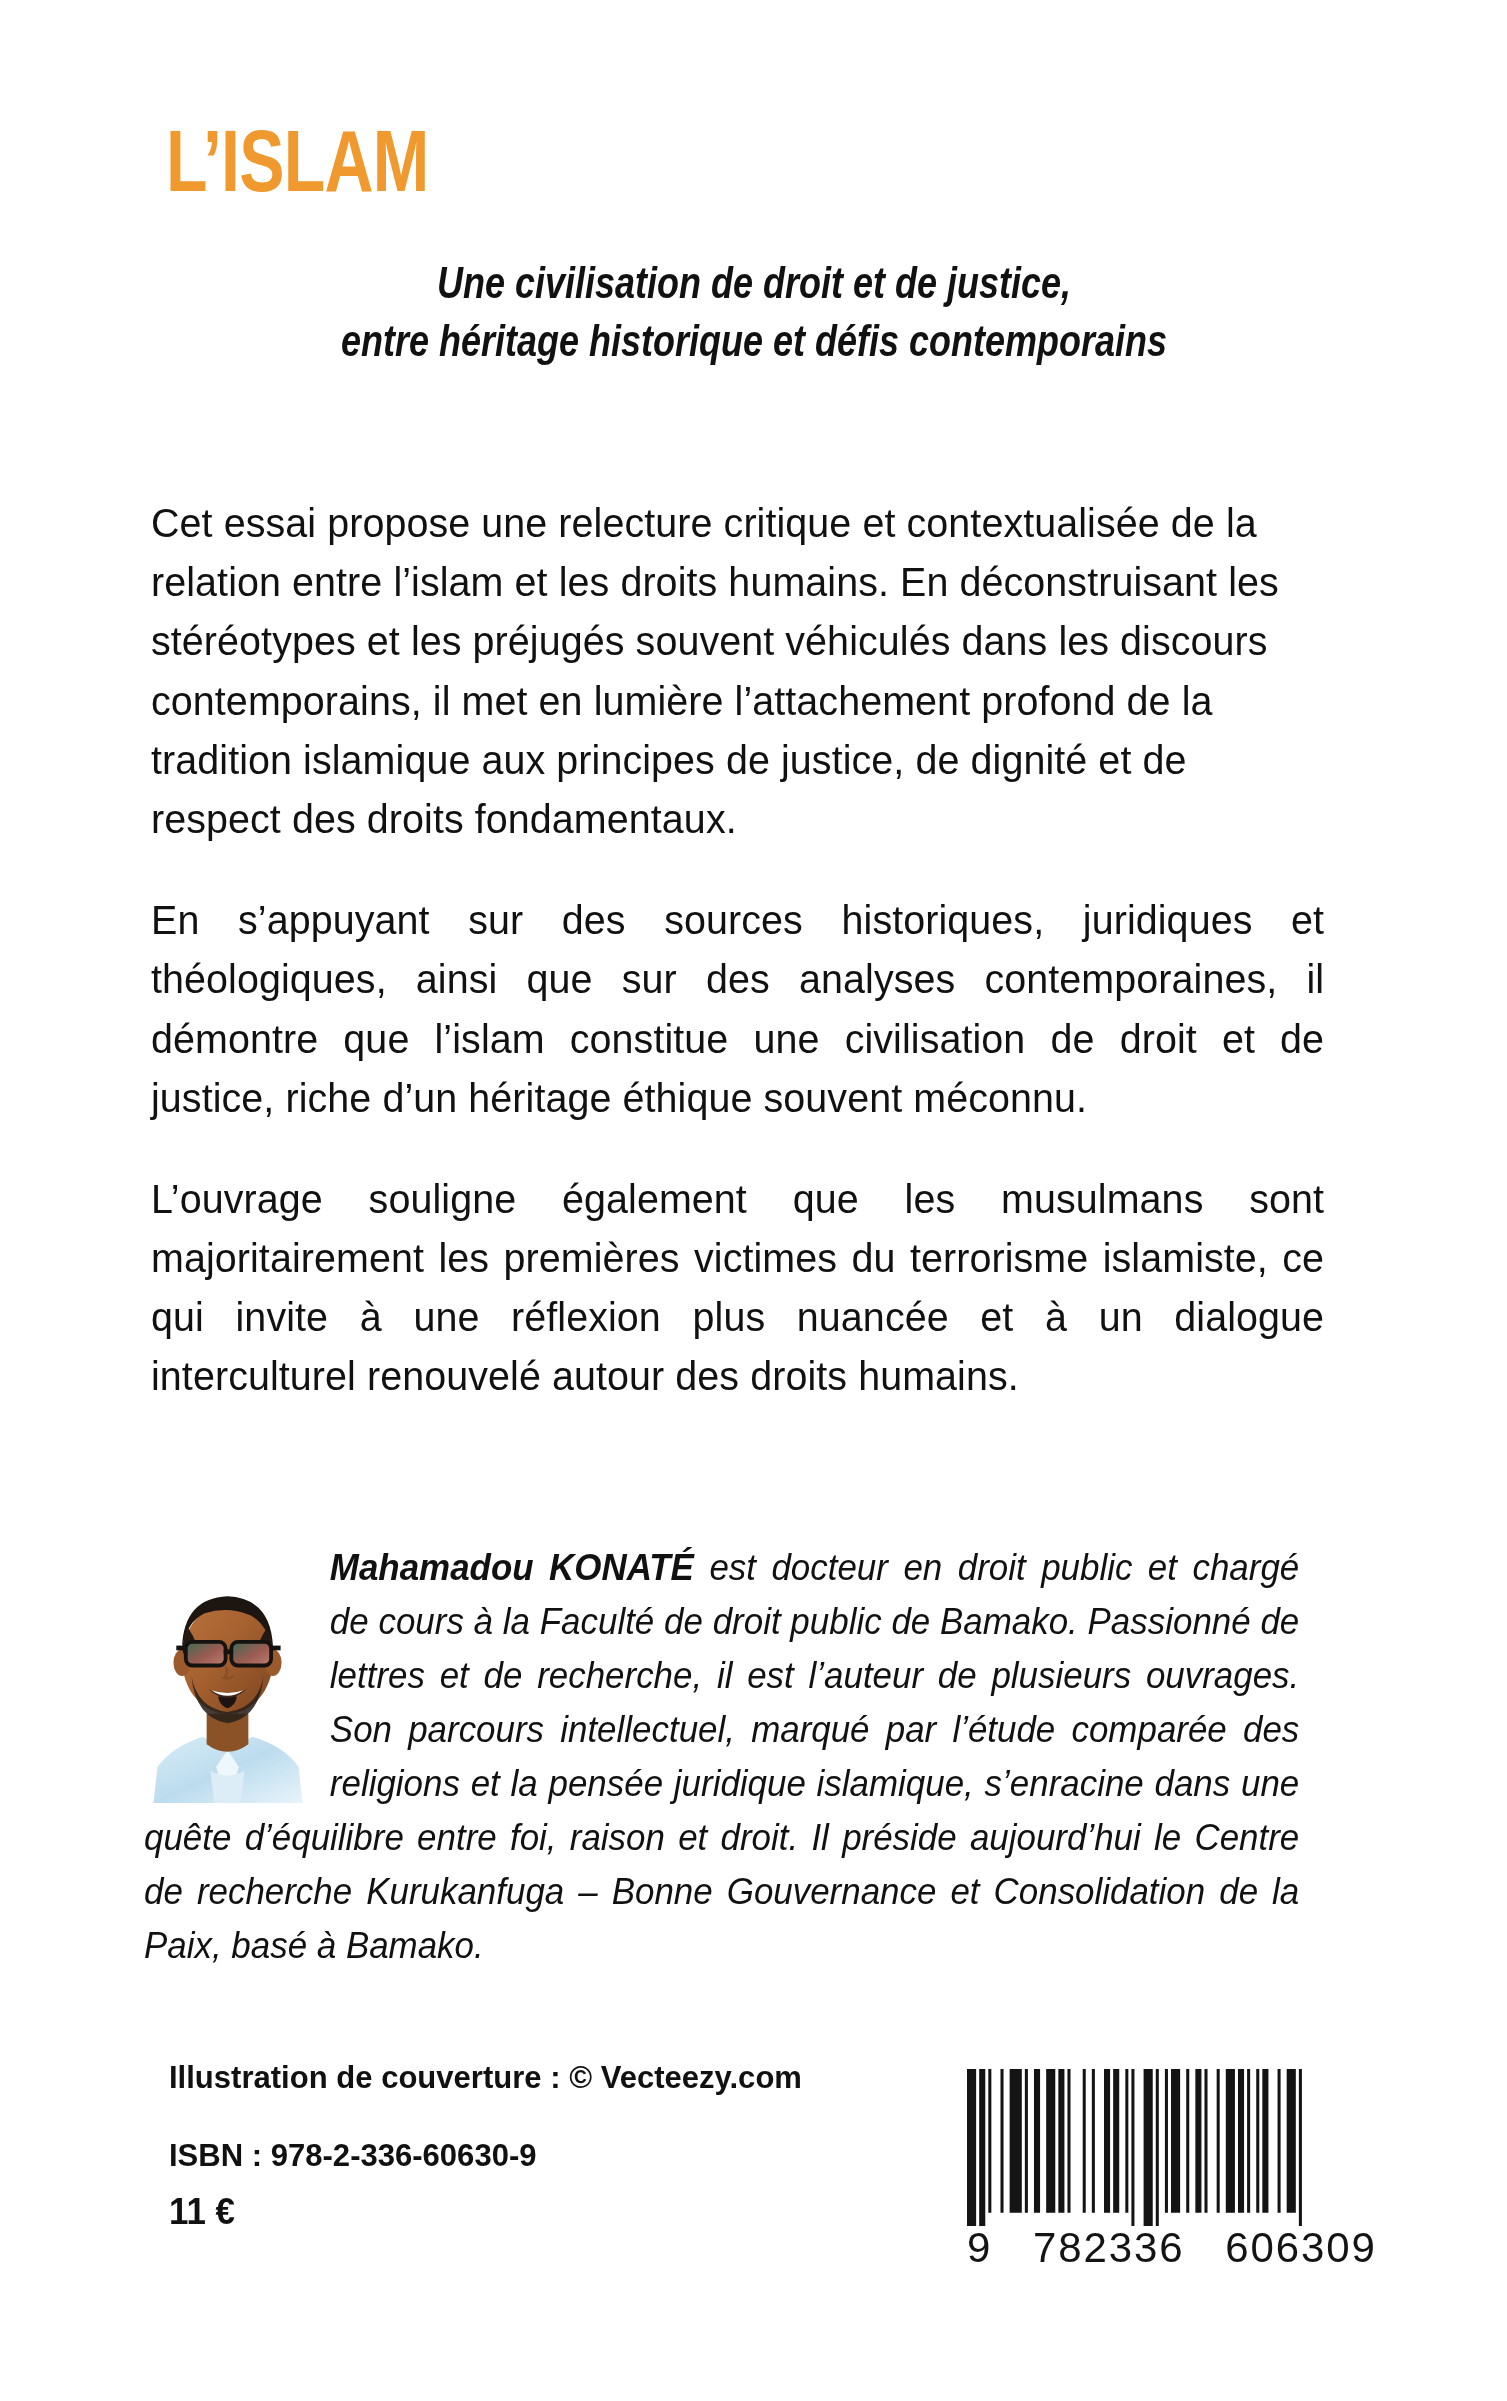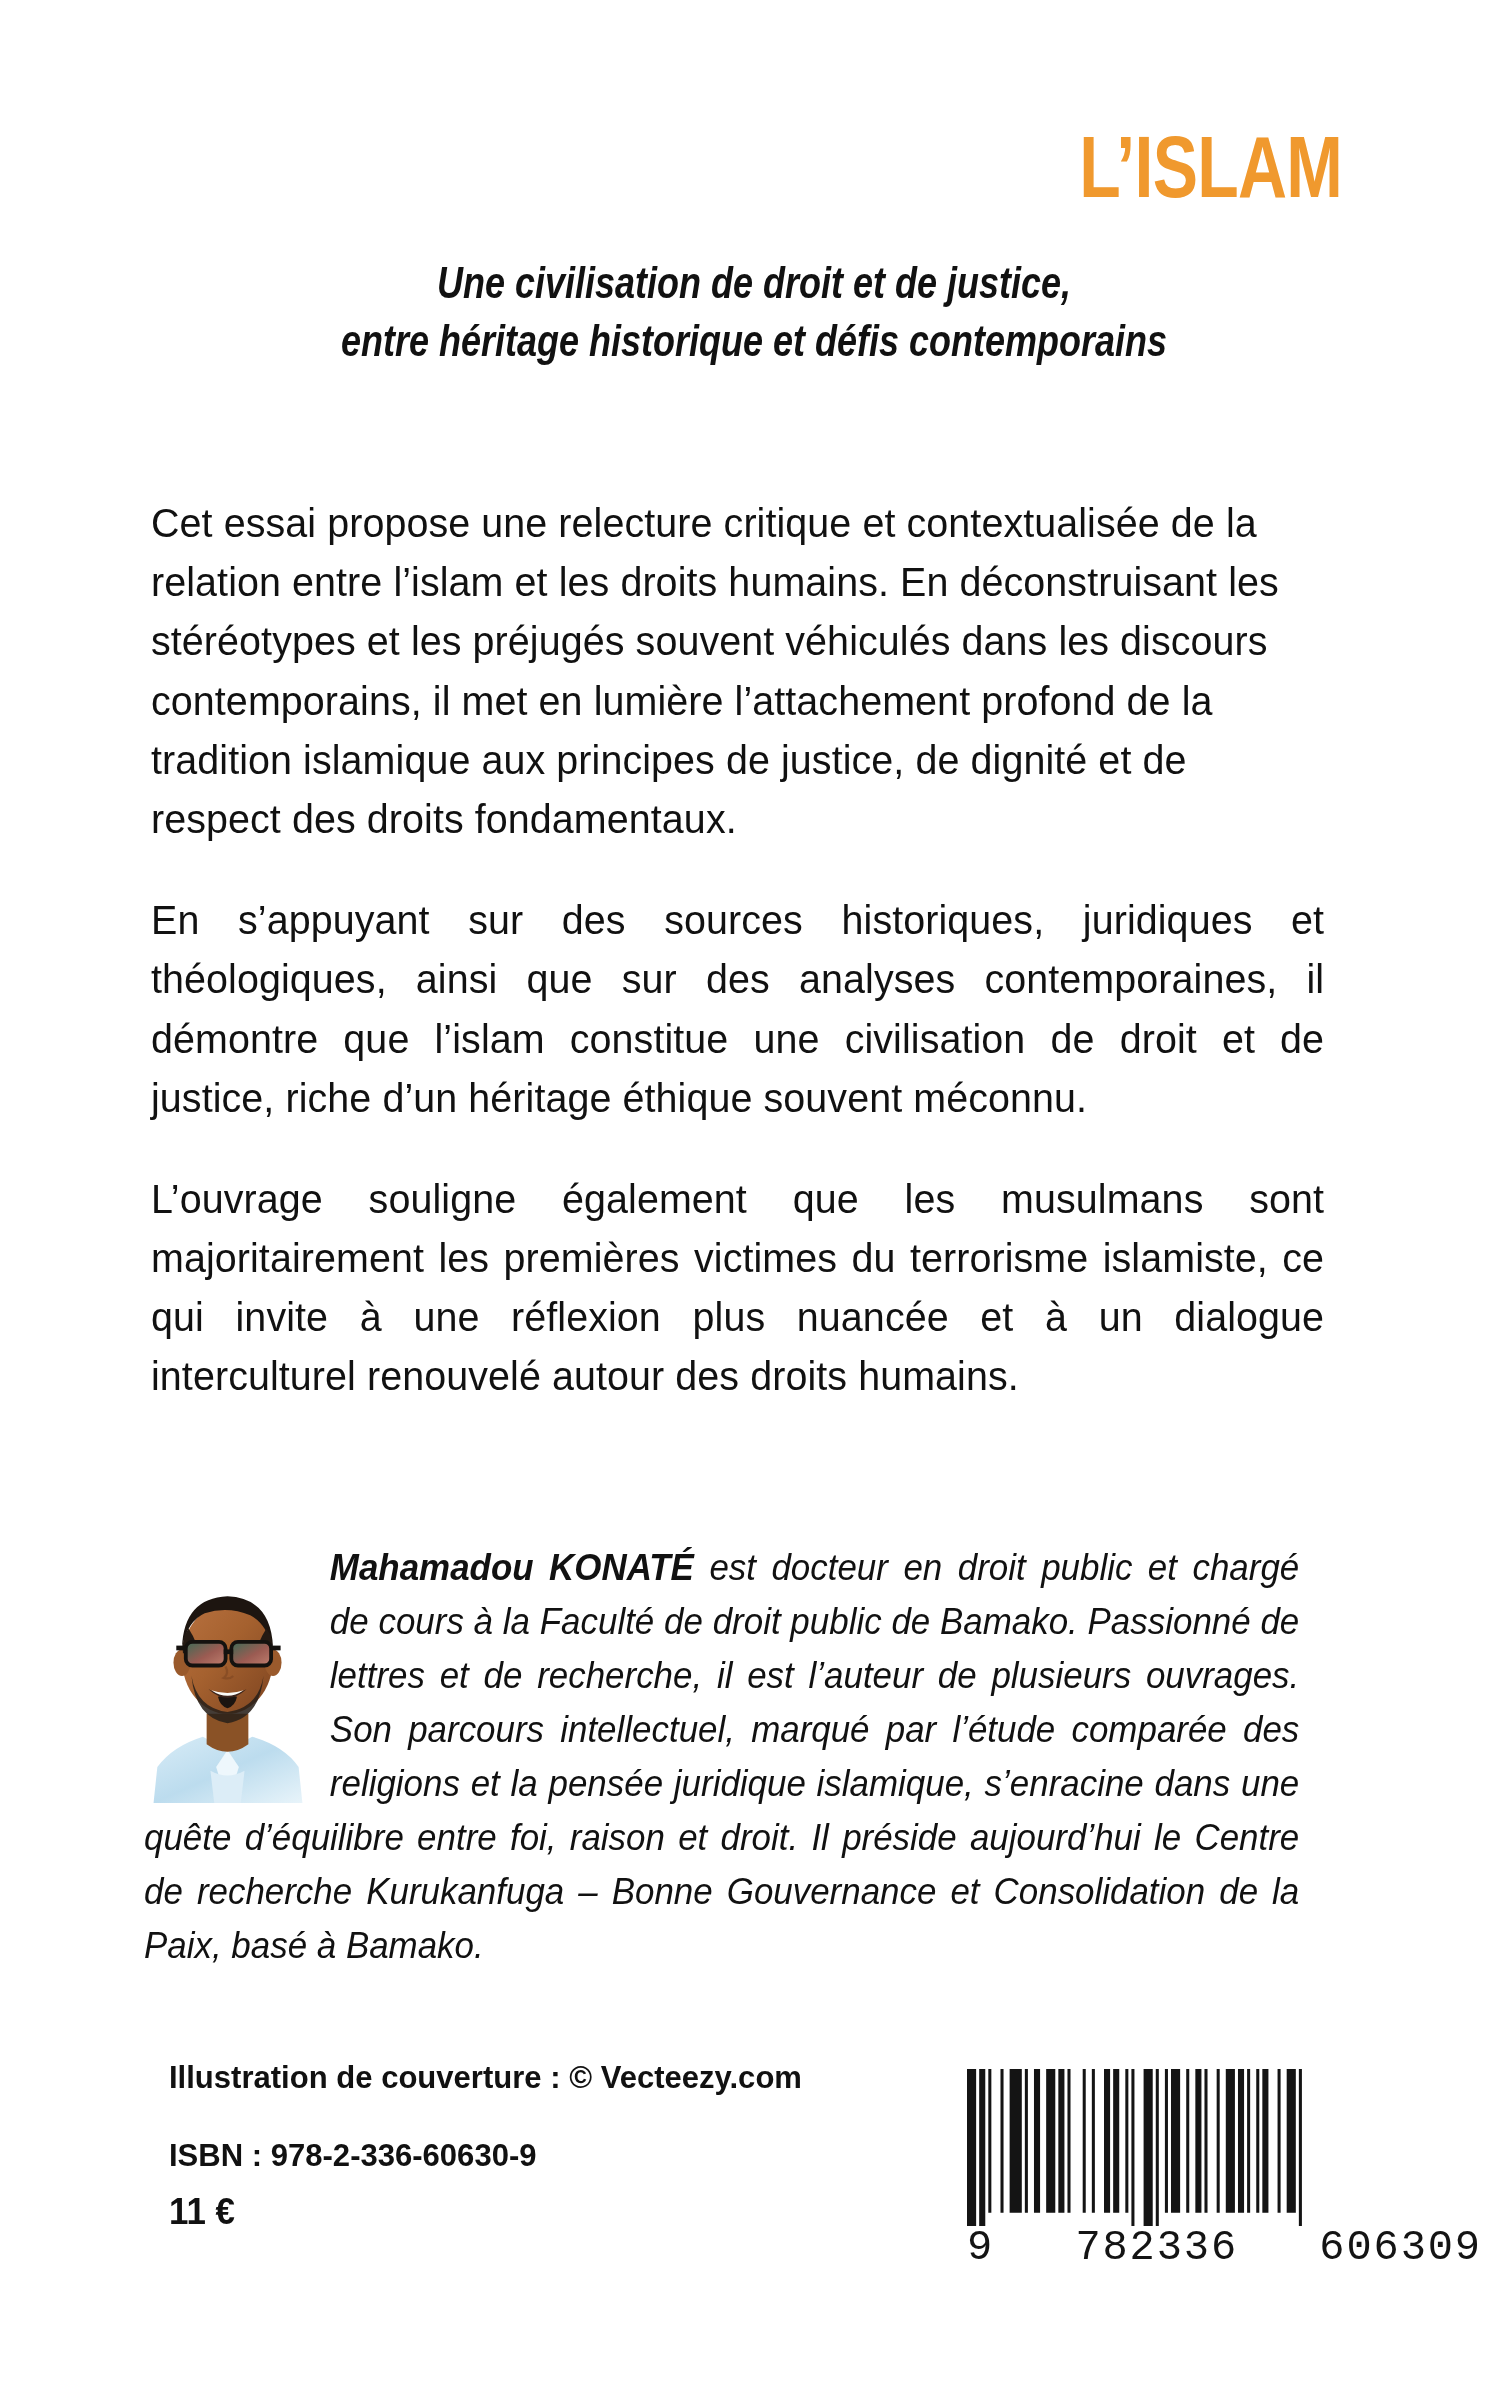--- a/index.html
+++ b/index.html
@@ -18,24 +18,24 @@
 
   .page {
     position: absolute;
     inset: 0;
     background: #ffffff;
   }
 
   
   .title-block {
     position: absolute;
-    top: 126px;
+    top: 120px;
     left: 0;
     width: 100%;
-    text-align: right;
+    text-align: left;
   }
   .book-title {
     font-family: "Liberation Sans Narrow", "Liberation Sans", sans-serif;
     font-weight: bold;
     font-size: 87px;
     line-height: 0.95;
     letter-spacing: -0.9px;
     color: #f0992e;
     transform: scaleX(0.78);
     transform-origin: center center;
@@ -138,21 +138,21 @@
     left: 967px;
     top: 2069px;
     width: 341px;
   }
   .barcode-bars {
     height: 157px;
     width: 100%;
     display: block;
   }
   .barcode-digits {
-    font-family: Liberation Mono, monospace;
+    font-family: Liberation Sans, sans-serif;
     font-size: 42px;
     letter-spacing: 1.9px;
     color: #141414;
     margin-top: -1.9px;
     display: block;
     text-align: center;
     white-space: pre;
   }
 </style>
 </head>

